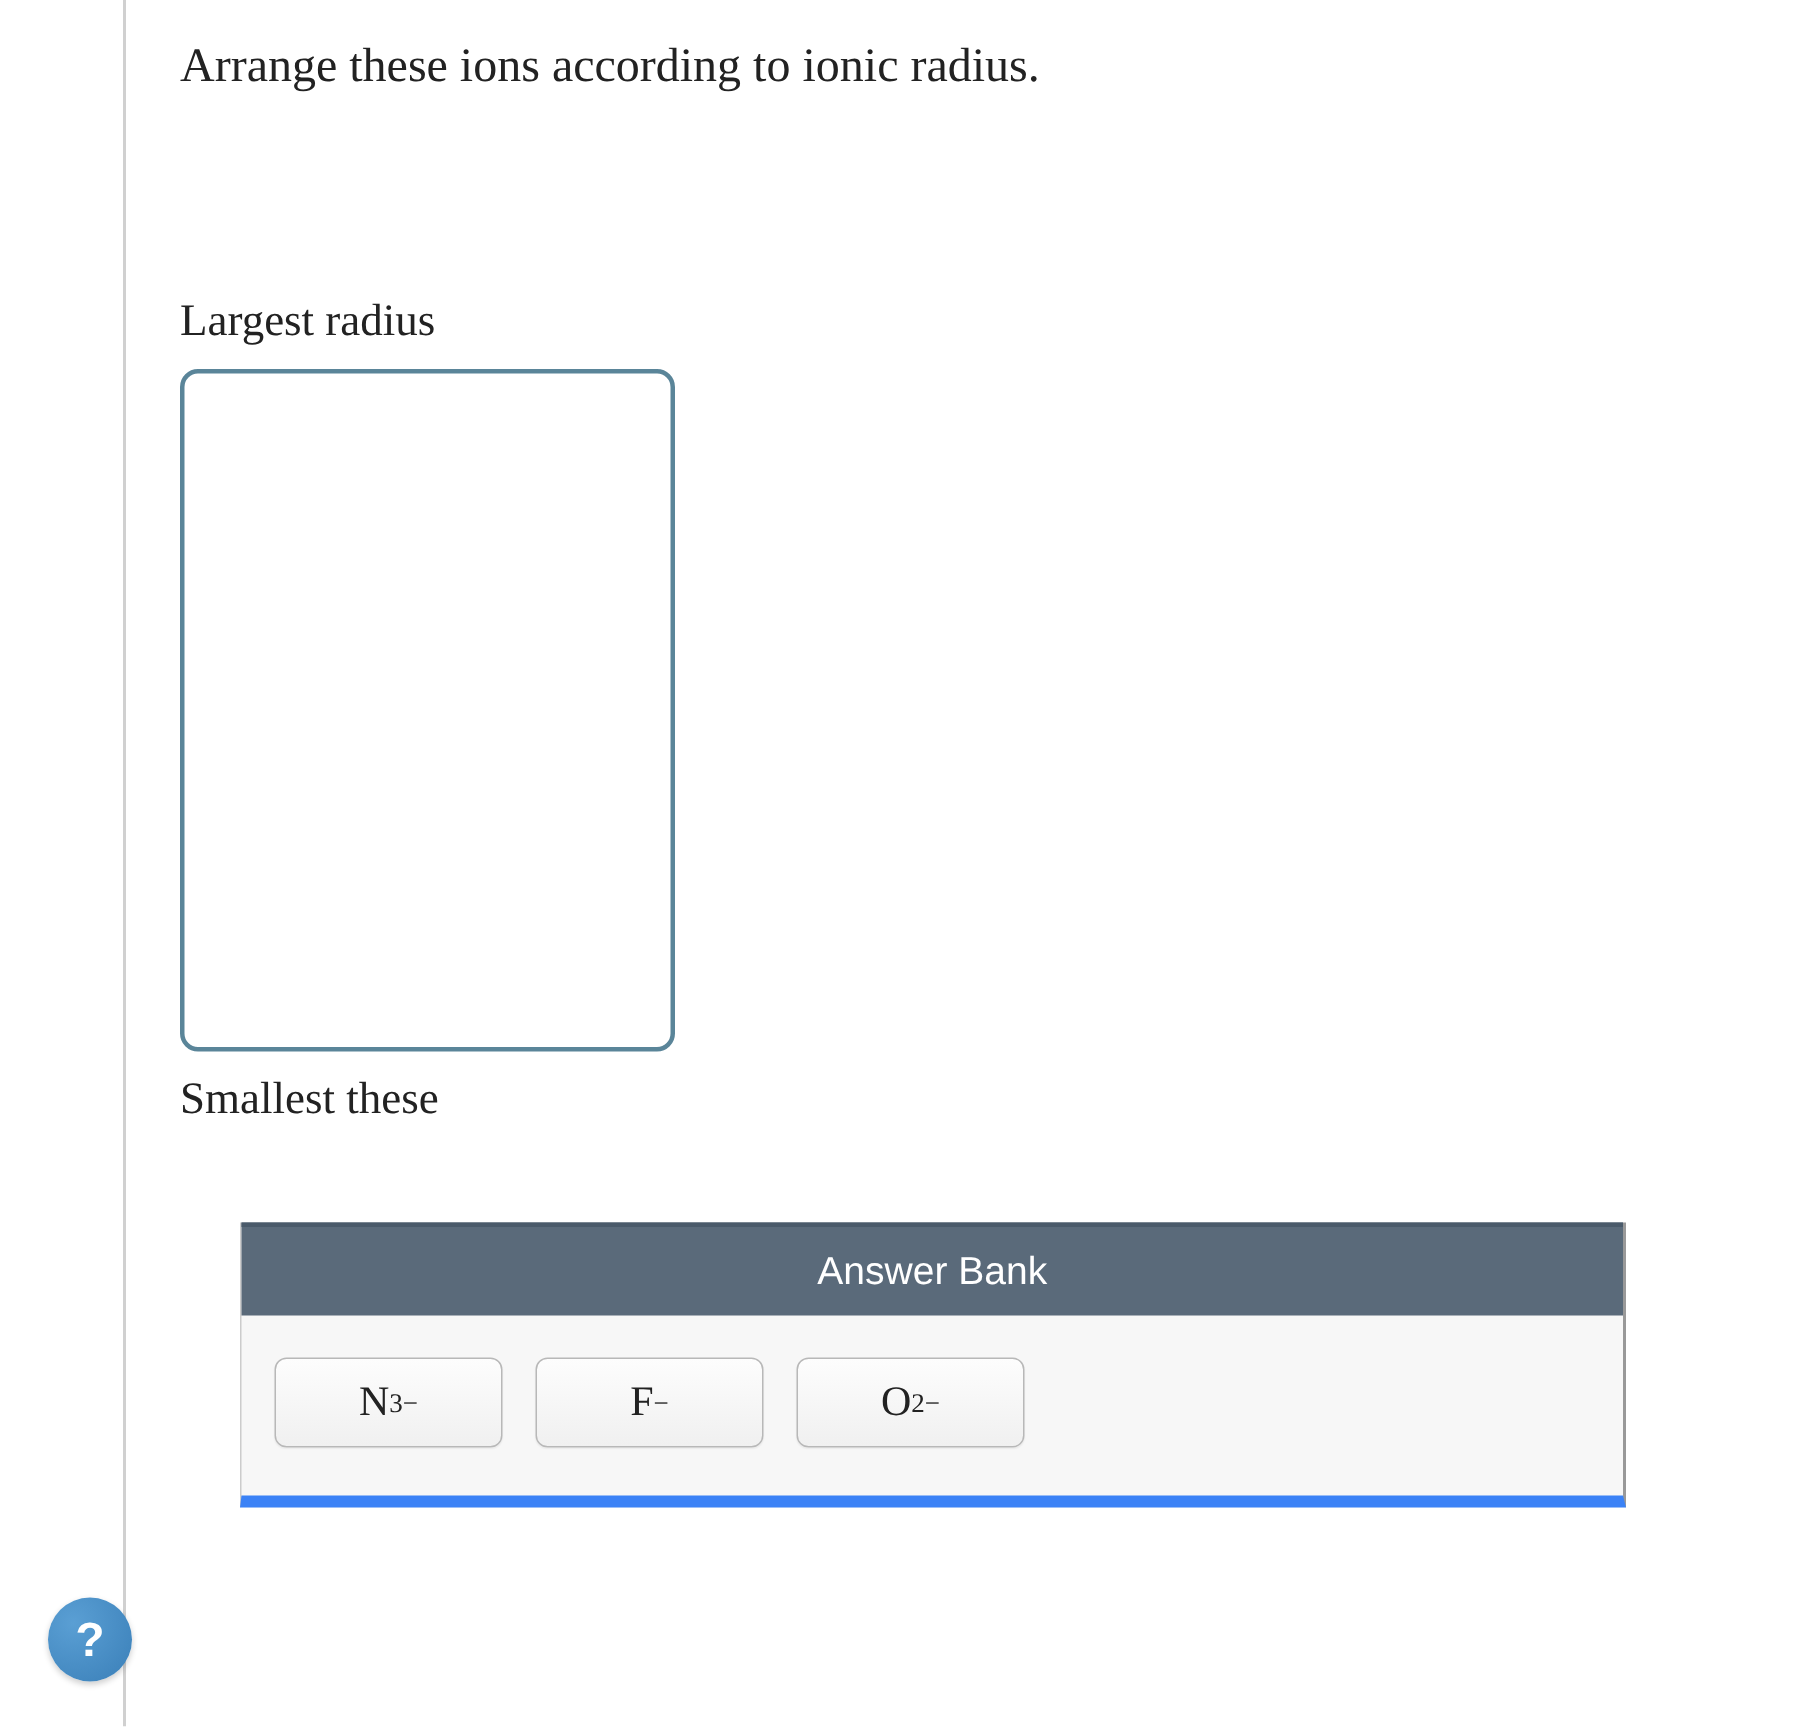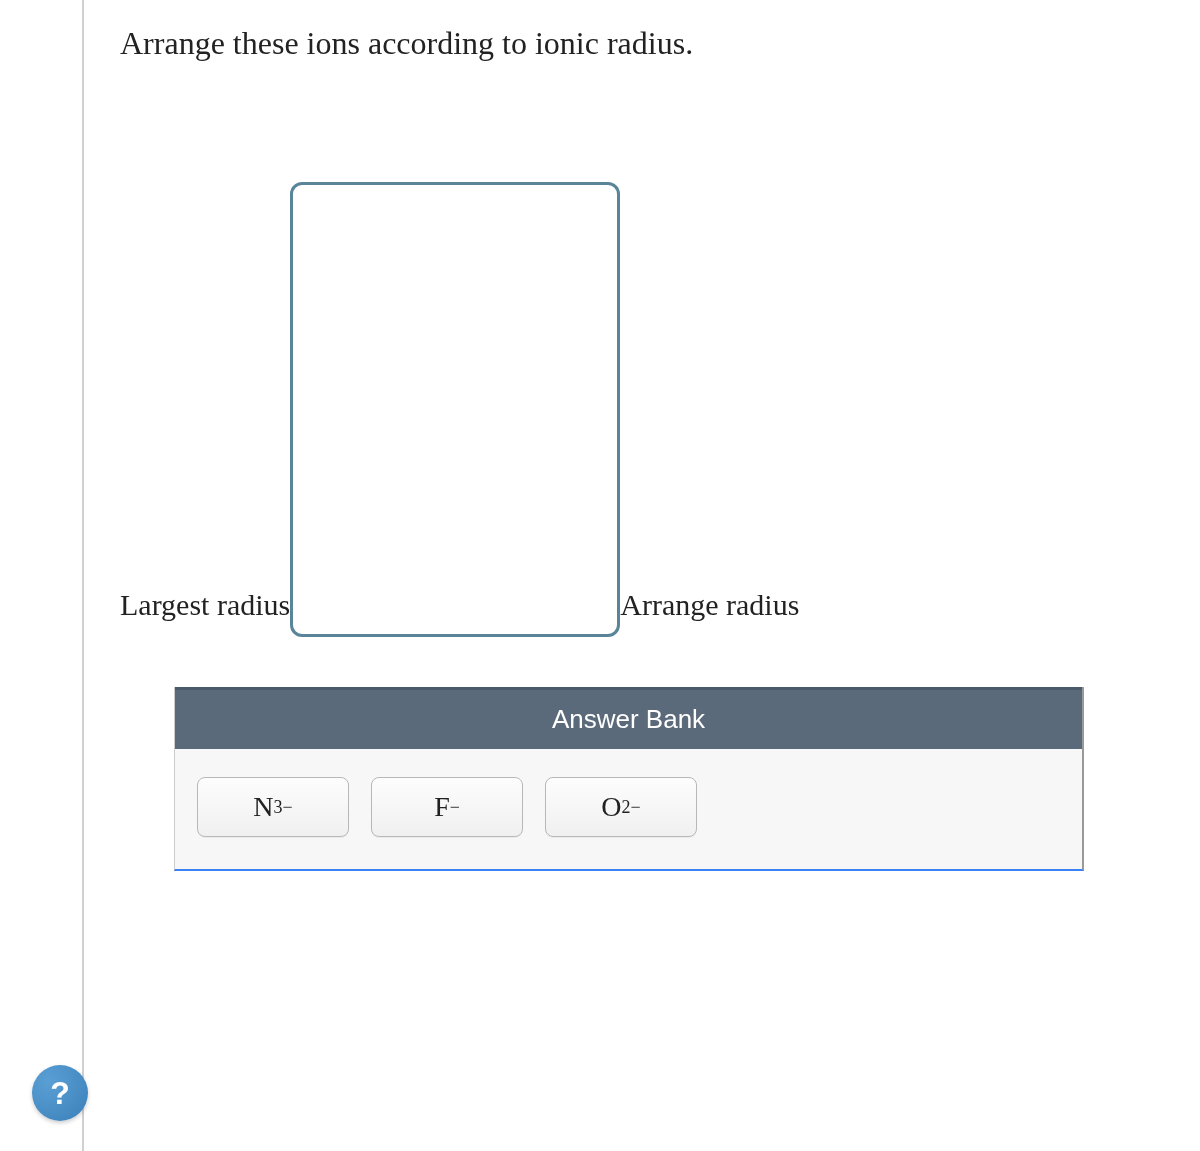--- a/index.html
+++ b/index.html
@@ -25,41 +25,41 @@
     .content {
       padding: 25px 36px 40px 120px;
     }
     .question-text {
       font-size: 32px;
       color: #222;
       margin-bottom: 120px;
     }
     .ranking-area {
       display: flex;
-      flex-direction: row;
-      align-items: flex-end;
+      flex-direction: column;
+      align-items: flex-start;
       margin-bottom: 50px;
     }
     .label-top, .label-bottom {
       font-size: 30px;
       color: #222;
       margin: 15px 0;
     }
     .drop-zone {
       width: 330px;
       height: 455px;
       border: 3px solid #5a8599;
       border-radius: 12px;
       background: #fff;
     }
     .answer-bank {
-      margin-left: 54px;
+      margin-left: 40px;
       margin-right: 80px;
       border-right: 2px solid #999;
-      border-bottom: 2px solid #3b82f6;
+      border-bottom: 8px solid #3b82f6;
       border-left: 1px solid #ccc;
       background: #f7f7f7;
     }
     .answer-bank-header {
       background: #5a6a7a;
       color: #fff;
       font-family: Arial, Helvetica, sans-serif;
       font-size: 26px;
       text-align: center;
       padding: 14px 0;
@@ -113,21 +113,21 @@
 <body>
 
 <div class="left-border"></div>
 
 <div class="content">
   <div class="question-text">Arrange these ions according to ionic radius.</div>
 
   <div class="ranking-area">
     <div class="label-top">Largest radius</div>
     <div class="drop-zone"></div>
-    <div class="label-bottom">Arrange radius</div>
+    <div class="label-bottom">Smallest these</div>
   </div>
 
   <div class="answer-bank">
     <div class="answer-bank-header">Answer Bank</div>
     <div class="answer-bank-items">
       <div class="ion-tile">
         <span>N</span>
           <sup>3−</sup>
       </div>
       <div class="ion-tile">

